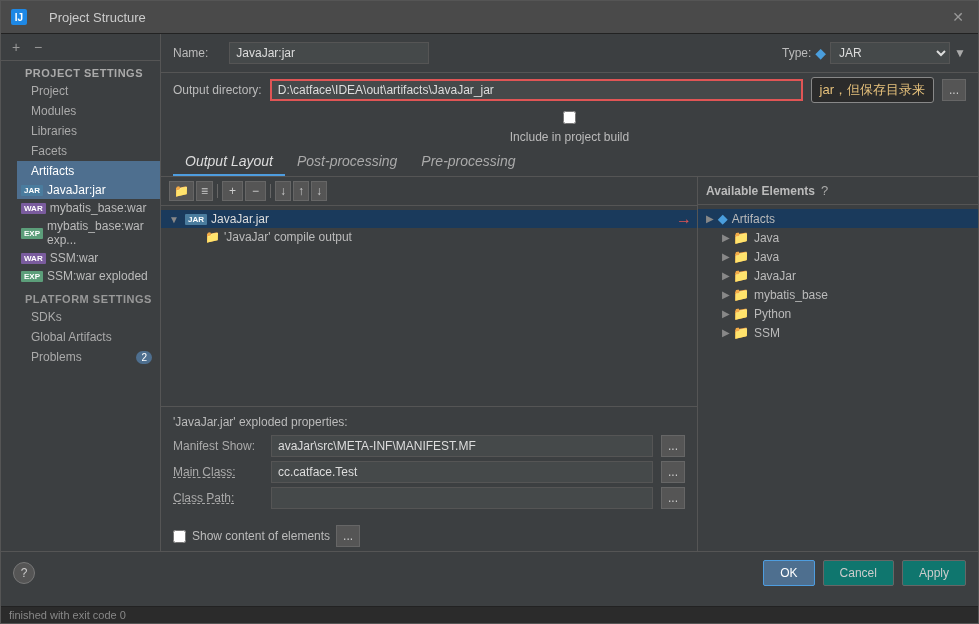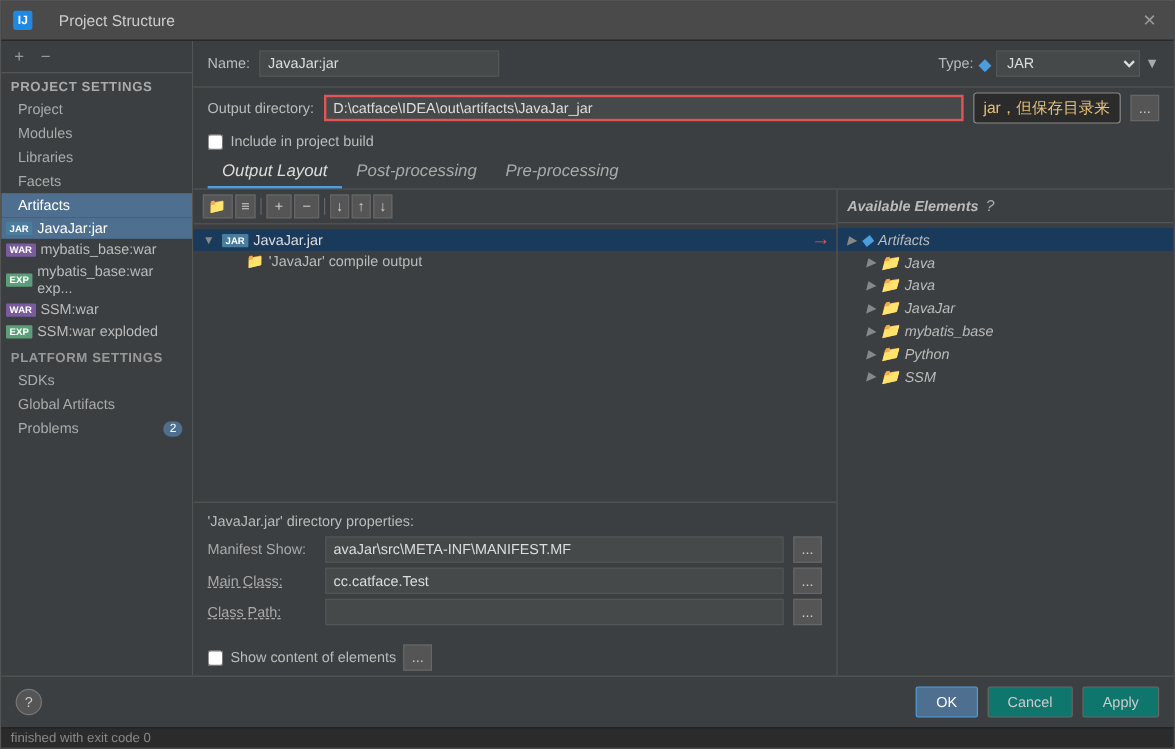--- a/index.html
+++ b/index.html
@@ -91,20 +91,21 @@
       width: 18px;
       height: 18px;
       display: flex;
       align-items: center;
       justify-content: center;
       font-size: 14px;
     }
     .nav-section {
       flex: 1;
       overflow-y: auto;
+      margin-left: 16px;
     }
     .nav-group-label {
       color: #aaa;
       font-size: 11px;
       font-weight: bold;
       padding: 6px 8px 2px;
       text-transform: uppercase;
       letter-spacing: 0.5px;
     }
     .nav-item {
@@ -168,21 +169,21 @@
       padding: 8px 12px;
       border-bottom: 1px solid #555;
       display: flex;
       align-items: center;
       gap: 10px;
       flex-shrink: 0;
     }
     .field-row {
       display: flex;
       align-items: center;
-      gap: 8px;
+      gap: 21px;
     }
     .field-label {
       color: #bbb;
       font-size: 12px;
       flex-shrink: 0;
     }
     .field-input {
       background: #45494a;
       border: 1px solid #555;
       color: #ddd;
@@ -238,20 +239,21 @@
       font-size: 12px;
       cursor: pointer;
       height: 22px;
     }
     .include-row {
       display: flex;
       align-items: center;
       gap: 6px;
       padding: 4px 12px;
       flex-shrink: 0;
+      flex-direction: column;
     }
     .checkbox {
       width: 13px;
       height: 13px;
       accent-color: #4e9ddf;
     }
     .tabs-bar {
       display: flex;
       border-bottom: 1px solid #555;
       padding: 0 12px;
@@ -315,21 +317,20 @@
       font-size: 10px;
       width: 12px;
     }
     
     .available-panel {
       width: 280px;
       display: flex;
       flex-direction: column;
       overflow: hidden;
       flex-shrink: 0;
-      font-style: italic;
     }
     .avail-header {
       display: flex;
       align-items: center;
       gap: 6px;
       padding: 6px 8px;
       border-bottom: 1px solid #555;
       flex-shrink: 0;
     }
     .avail-header-text {
@@ -442,20 +443,21 @@
       font-size: 12px;
       cursor: pointer;
     }
     .status-bar {
       background: #2b2b2b;
       padding: 2px 8px;
       font-size: 11px;
       color: #888;
       flex-shrink: 0;
       border-top: 1px solid #222;
+      margin-top: 12px;
     }
     
     .jar-badge {
       background: #4a7c9e;
       color: white;
       font-size: 8px;
       padding: 1px 3px;
       border-radius: 1px;
       font-weight: bold;
     }
@@ -602,21 +604,21 @@
               <span style="position:absolute; right:5px; color:#e05555; font-size:16px; font-weight:bold;">→</span>
             </div>
             <div class="tree-item tree-child">
               <span class="expand-icon"></span>
               <span style="color:#c4a35a; font-size:12px;">📁</span>
               <span>'JavaJar' compile output</span>
             </div>
           </div>
 
           <div class="manifest-section">
-            <div class="manifest-title">'JavaJar.jar' directory properties:</div>
+            <div class="manifest-title">'JavaJar.jar' exploded properties:</div>
             <div class="manifest-row">
               <span class="manifest-label">Manifest Show:</span>
               <input class="manifest-input" value="avaJar\src\META-INF\MANIFEST.MF" style="">
               <button class="browse-btn">...</button>
             </div>
             <div class="manifest-row">
               <span class="manifest-label underline">Main Class:</span>
               <input class="manifest-input" value="cc.catface.Test" style="">
               <button class="browse-btn">...</button>
             </div>

